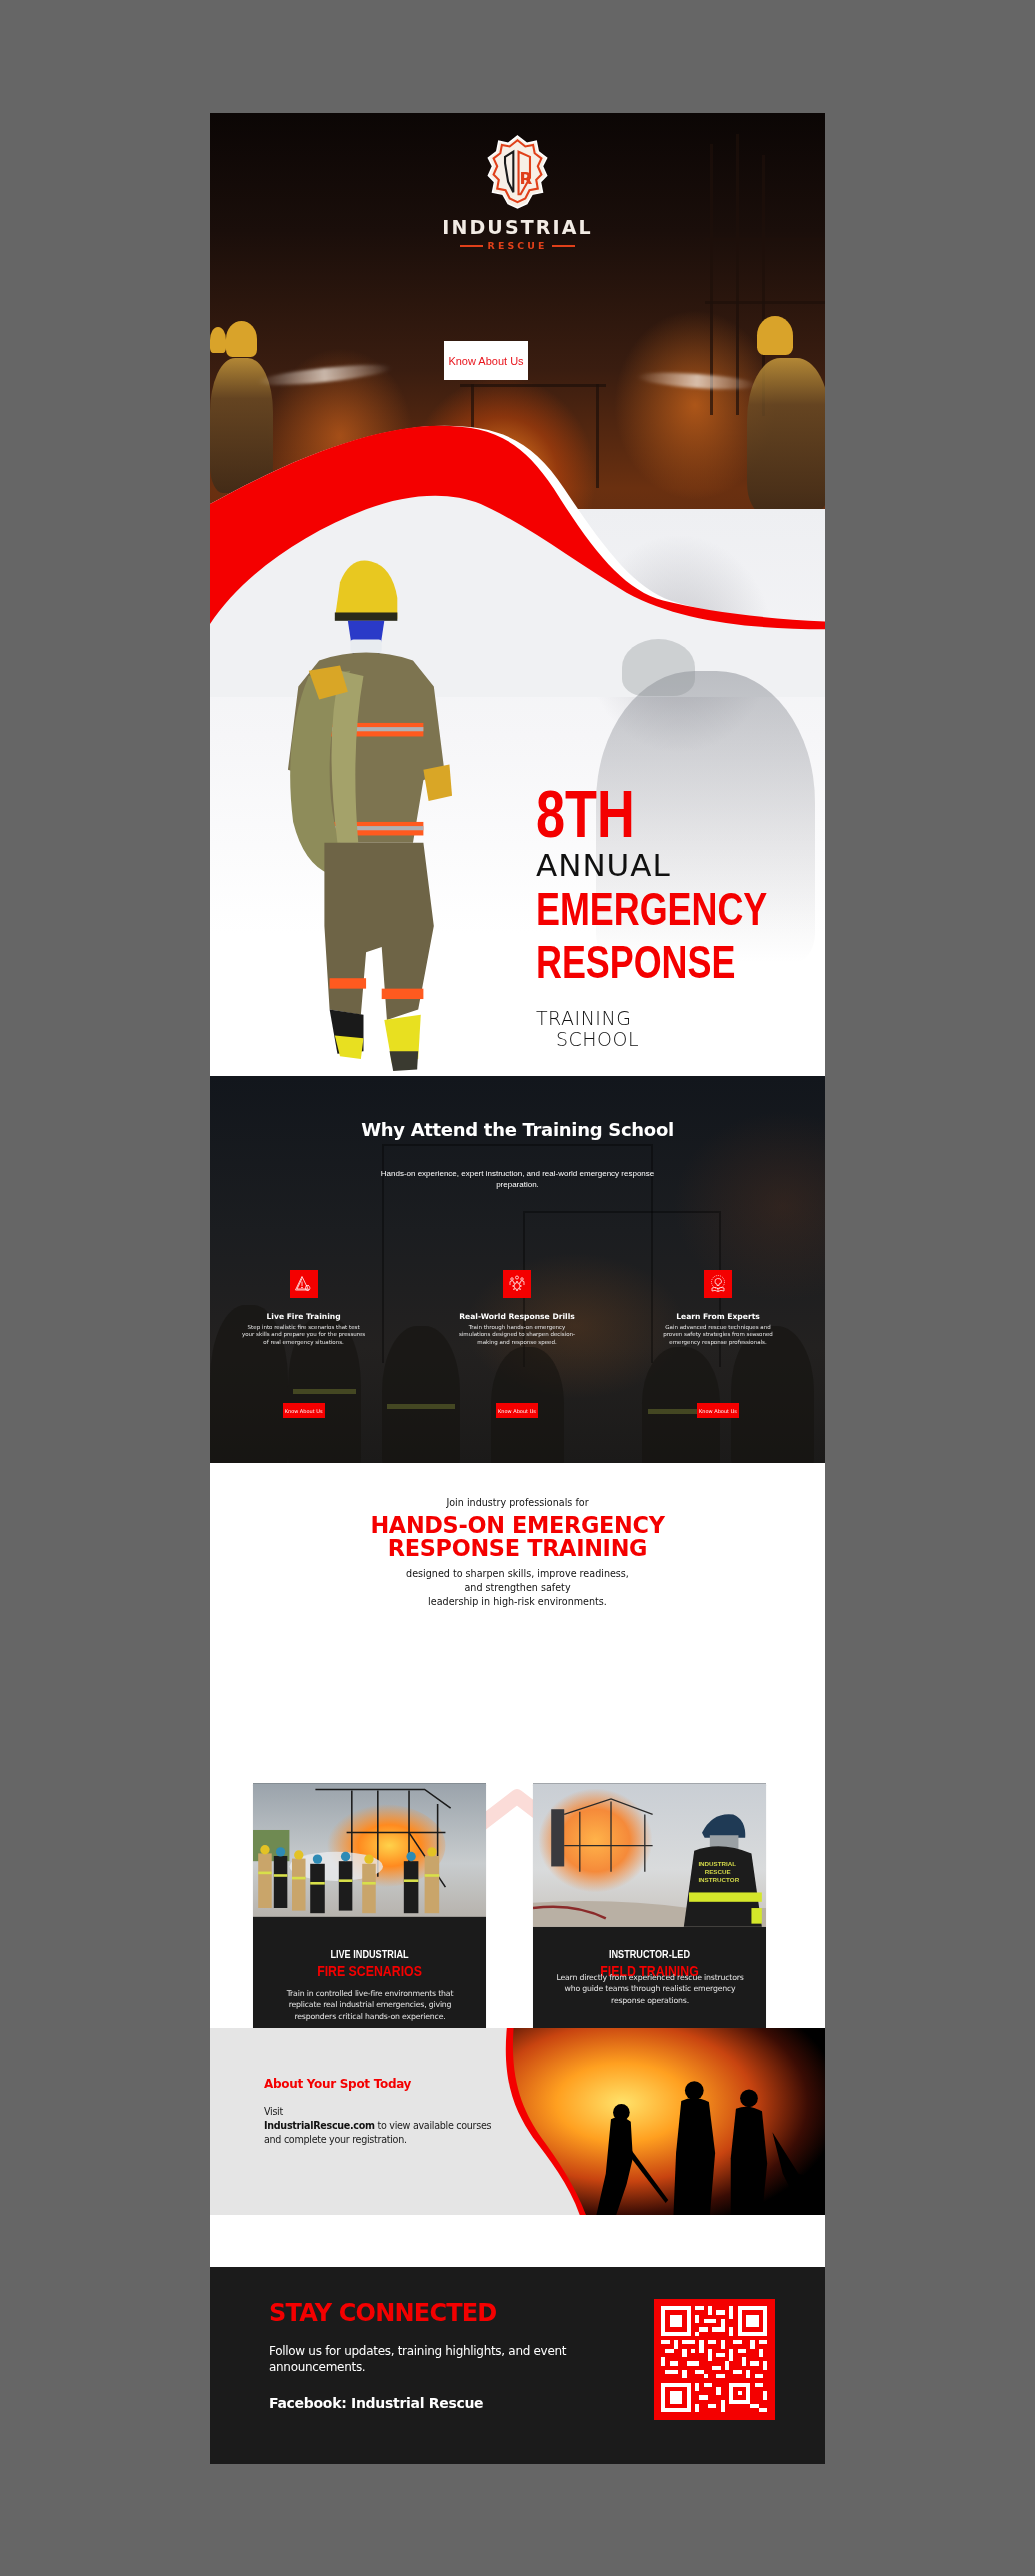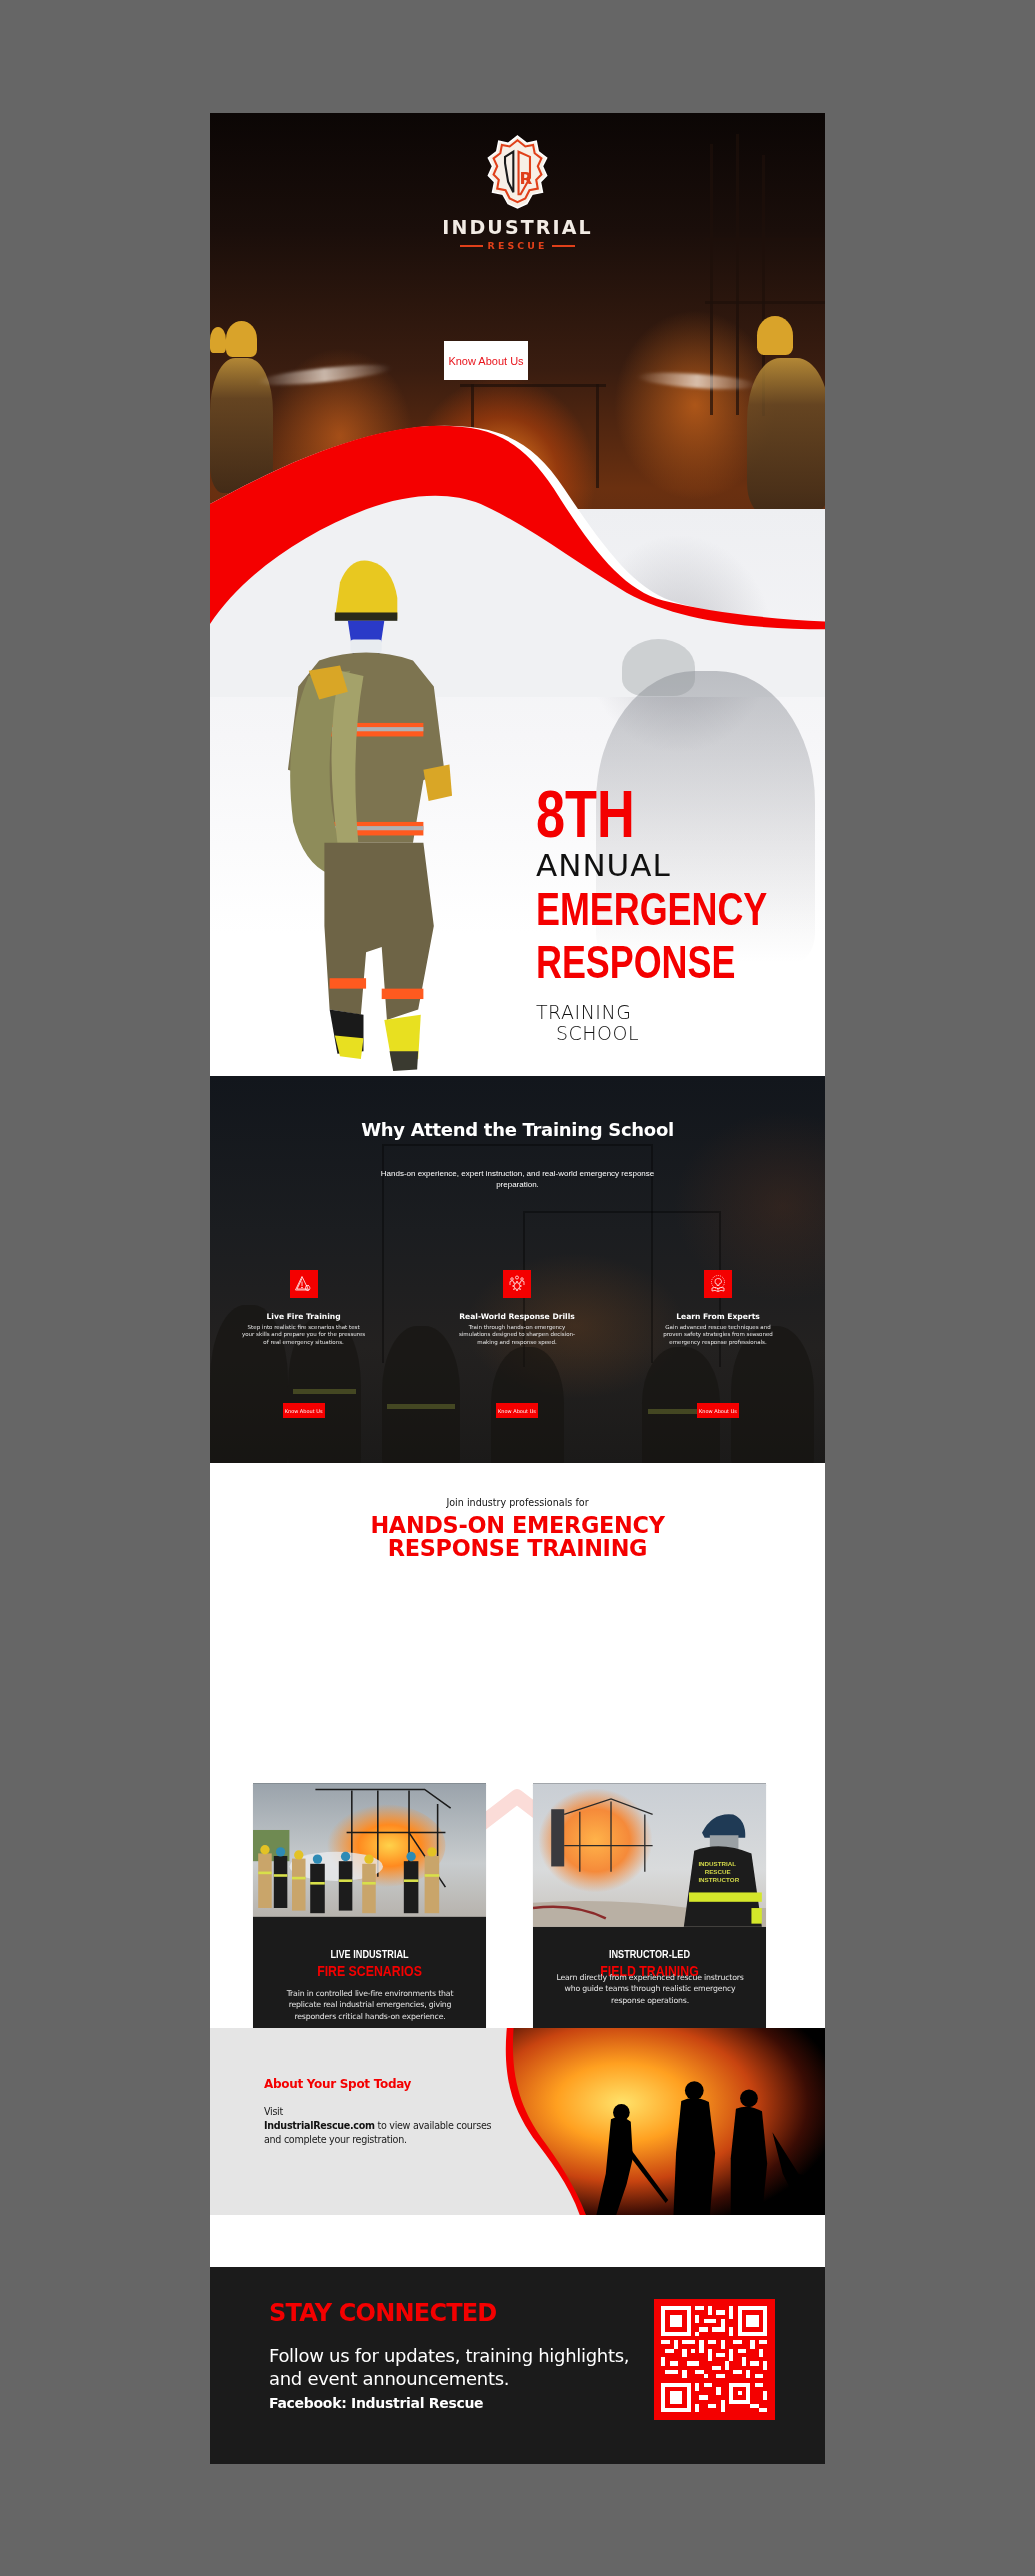--- a/index.html
+++ b/index.html
@@ -44,21 +44,21 @@
   
   #ff-main { position: absolute; left: 36px; top: 438px; width: 261px; height: 521px; }
 
   #hero-title { position: absolute; left: 326px; top: 667px; width: 271px; }
   .t-red { color: #f40000; font-family: "Liberation Sans", sans-serif; font-weight: bold; line-height: 1; transform: scaleX(0.78); transform-origin: left; white-space: nowrap; }
   .t-thin { color: #111111; font-family: "DejaVu Sans", sans-serif; font-weight: 200; line-height: 1; white-space: nowrap; letter-spacing: 0.5px; }
   #t-8th { font-size: 67px; margin-top: 0; }
   #t-annual { font-size: 31px; margin-top: 3.1px; font-weight: normal; letter-spacing: 1px; }
   #t-emergency { font-size: 46px; margin-top: 5.2px; }
   #t-response { font-size: 46px; margin-top: 6.3px; }
-  #t-training { font-size: 19px; margin-top: 18px; }
+  #t-training { font-size: 19px; margin-top: 24px; }
   #t-school { font-size: 19px; margin-top: 2.1px; margin-left: 20px; }
 
   
   #why { position: absolute; left: 0; top: 963px; width: 615px; height: 387px; overflow: hidden;
     background:
       radial-gradient(ellipse 156px 104px at 365px 250px, rgba(120,70,30,0.35), rgba(0,0,0,0) 70%),
       radial-gradient(ellipse 156px 135px at 573px 130px, rgba(90,50,30,0.35), rgba(0,0,0,0) 70%),
       linear-gradient(180deg, #12161c 0%, #1b1d20 40%, #232120 70%, #1b1a19 100%);
   }
   .why-struct { position: absolute; border: 2.1px solid rgba(0,0,0,0.35); border-bottom: none; }
@@ -92,21 +92,21 @@
   
   #secure { position: absolute; left: 0; top: 1915px; width: 615px; height: 187px; background: #e5e5e5; overflow: hidden; }
   #secure-img { position: absolute; left: 0; top: 0; width: 615px; height: 187px; }
   #sec-title { position: absolute; left: 54px; top: 49px; color: #f40000; font-family: "DejaVu Sans", sans-serif; font-weight: bold; font-size: 12px; letter-spacing: -0.3px; }
   #sec-body { position: absolute; left: 54px; top: 77px; width: 229px; color: #1a1a1a; font-family: "DejaVu Sans", sans-serif; font-size: 9.6px; line-height: 1.45; letter-spacing: -0.3px; }
   #sec-body .link { font-weight: bold; color: #111; cursor: pointer; }
 
   
   #footer { position: absolute; left: 0; top: 2154px; width: 702px; height: 197px; background: #1b1b1b; }
   #ft-title { position: absolute; left: 59px; top: 32px; color: #f40000; font-family: "DejaVu Sans", sans-serif; font-weight: bold; font-size: 24px; letter-spacing: -0.8px; }
-  #ft-body { position: absolute; left: 59px; top: 77px; width: 375px; color: #ffffff; font-family: "DejaVu Sans", sans-serif; font-size: 18px; line-height: 1.3; letter-spacing: -0.3px; }
+  #ft-body { position: absolute; left: 59px; top: 77px; width: 375px; color: #ffffff; font-family: "DejaVu Sans", sans-serif; font-size: 12px; line-height: 1.3; letter-spacing: -0.3px; }
   #ft-fb { position: absolute; left: 59px; top: 128px; color: #ffffff; font-family: "DejaVu Sans", sans-serif; font-weight: bold; font-size: 14px; letter-spacing: -0.3px; cursor: pointer; }
   #qr { position: absolute; left: 444px; top: 32px; width: 121px; height: 121px; background: #f40000; padding: 7.3px; }
   #qr svg { width: 100%; height: 100%; display: block; }
 </style>
 </head>
 <body>
 
 <div id="page">
 
   <section id="hero">
@@ -270,20 +270,25 @@
       <rect x="235" y="280" width="14" height="420" fill="#d3d3d3"></rect>
       <rect x="300" y="280" width="18" height="420" fill="#d3d3d3"></rect>
       <path d="M430 500 L540 500 Q600 500 600 560 L600 640" fill="none" stroke="#fbdcd8" stroke-width="28"></path>
     </svg>
 
     <div id="tr-lead">Join industry professionals for</div>
     <h2 id="tr-head">
       <div>HANDS-ON EMERGENCY</div>
       <div>RESPONSE TRAINING</div>
     </h2>
+    <div id="tr-desc">
+      <div>designed to sharpen skills, improve readiness,</div>
+      <div>and strengthen safety</div>
+      <div>leadership in high-risk environments.</div>
+    </div>
 
     <div class="card" style="left:43px;">
       <svg class="img" viewBox="0 0 448 257" style="height:134px;">
         <defs>
           <linearGradient id="c1sky" x1="0" y1="0" x2="0" y2="1">
             <stop offset="0" stop-color="#9aa3ab"></stop>
             <stop offset="0.6" stop-color="#c8ccce"></stop>
             <stop offset="1" stop-color="#b7b3ad"></stop>
           </linearGradient>
           <radialGradient id="c1fire" cx="0.55" cy="0.5" r="0.5">

